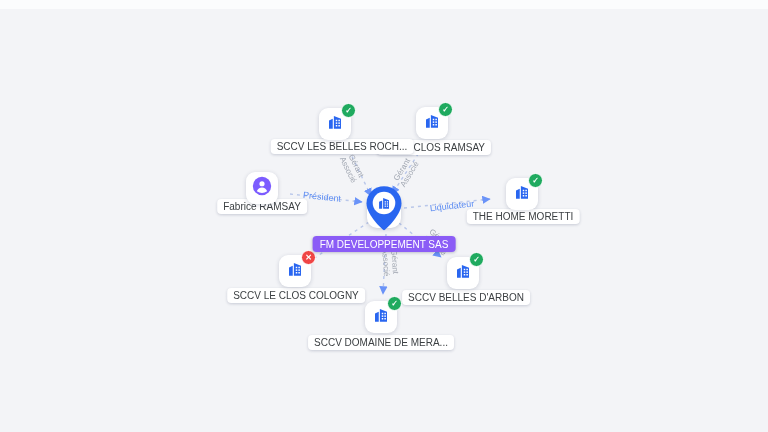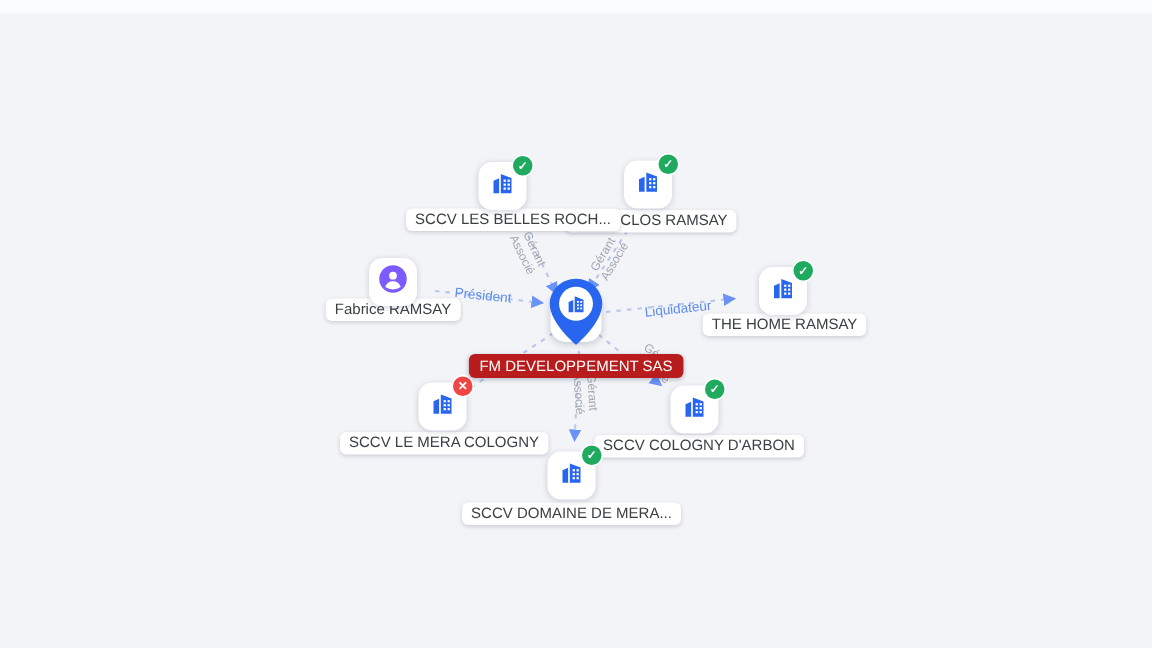--- a/index.html
+++ b/index.html
@@ -17,21 +17,21 @@
   .edge-label.blue{color:#5b8bf2;font-size:9px;}
   .node-label{
     position:absolute;z-index:3;transform:translateX(-50%);
     background:#ffffff;border-radius:4px;padding:2px 6px;
     font-size:10px;color:#3c4043;white-space:nowrap;
     box-shadow:0 1px 3px rgba(30,40,80,.20);
   }
   .node-label.above{z-index:4;}
   .center-label{
     position:absolute;z-index:7;transform:translateX(-50%);
-    background:#b91c1c;color:#ffffff;border-radius:4px;
+    background:#8b5cf6;color:#ffffff;border-radius:4px;
     padding:2.5px 7px;font-size:10px;white-space:nowrap;
     box-shadow:0 1px 3px rgba(30,40,80,.25);
   }
   .node-card{
     position:absolute;z-index:5;width:32px;height:32px;
     transform:translate(-50%,-50%);
     background:#ffffff;border-radius:9px;
     box-shadow:0 1px 4px rgba(30,40,80,.18);
     display:flex;align-items:center;justify-content:center;
     cursor:pointer;
@@ -145,55 +145,55 @@
         <rect x="13" y="9" width="2" height="2" fill="#fff"></rect>
           <rect x="16.5" y="9" width="2" height="2" fill="#fff"></rect>
         <rect x="13" y="12.5" width="2" height="2" fill="#fff"></rect>
           <rect x="16.5" y="12.5" width="2" height="2" fill="#fff"></rect>
         <rect x="13" y="16" width="2" height="2" fill="#fff"></rect>
           <rect x="16.5" y="16" width="2" height="2" fill="#fff"></rect>
       </svg>
     </span>
     <span class="badge check">✓</span>
   </div>
-  <div class="node-label" style="left:523px;top:209px;">THE HOME RAMSAY</div>
+  <div class="node-label" style="left:523px;top:209px;">THE HOME MORETTI</div>
 
   <div class="node-card" style="left:295px;top:271px;">
     <span>
       <svg viewBox="0 0 24 24" width="18" height="18">
         <path fill="#2966f0" d="M4 21V10l5-2.2V21H4z"></path>
         <path fill="#2966f0" d="M10.5 21V4l9.5 3.5V21h-9.5z"></path>
         <rect x="13" y="9" width="2" height="2" fill="#fff"></rect>
           <rect x="16.5" y="9" width="2" height="2" fill="#fff"></rect>
         <rect x="13" y="12.5" width="2" height="2" fill="#fff"></rect>
           <rect x="16.5" y="12.5" width="2" height="2" fill="#fff"></rect>
         <rect x="13" y="16" width="2" height="2" fill="#fff"></rect>
           <rect x="16.5" y="16" width="2" height="2" fill="#fff"></rect>
       </svg>
     </span>
     <span class="badge cross">✕</span>
   </div>
-  <div class="node-label" style="left:296px;top:288px;">SCCV LE MERA COLOGNY</div>
+  <div class="node-label" style="left:296px;top:288px;">SCCV LE CLOS COLOGNY</div>
 
   <div class="node-card" style="left:463px;top:273px;">
     <span>
       <svg viewBox="0 0 24 24" width="18" height="18">
         <path fill="#2966f0" d="M4 21V10l5-2.2V21H4z"></path>
         <path fill="#2966f0" d="M10.5 21V4l9.5 3.5V21h-9.5z"></path>
         <rect x="13" y="9" width="2" height="2" fill="#fff"></rect>
           <rect x="16.5" y="9" width="2" height="2" fill="#fff"></rect>
         <rect x="13" y="12.5" width="2" height="2" fill="#fff"></rect>
           <rect x="16.5" y="12.5" width="2" height="2" fill="#fff"></rect>
         <rect x="13" y="16" width="2" height="2" fill="#fff"></rect>
           <rect x="16.5" y="16" width="2" height="2" fill="#fff"></rect>
       </svg>
     </span>
     <span class="badge check">✓</span>
   </div>
-  <div class="node-label" style="left:466px;top:290px;">SCCV COLOGNY D'ARBON</div>
+  <div class="node-label" style="left:466px;top:290px;">SCCV BELLES D'ARBON</div>
 
   <div class="node-card" style="left:381px;top:317px;">
     <span>
       <svg viewBox="0 0 24 24" width="18" height="18">
         <path fill="#2966f0" d="M4 21V10l5-2.2V21H4z"></path>
         <path fill="#2966f0" d="M10.5 21V4l9.5 3.5V21h-9.5z"></path>
         <rect x="13" y="9" width="2" height="2" fill="#fff"></rect>
           <rect x="16.5" y="9" width="2" height="2" fill="#fff"></rect>
         <rect x="13" y="12.5" width="2" height="2" fill="#fff"></rect>
           <rect x="16.5" y="12.5" width="2" height="2" fill="#fff"></rect>

